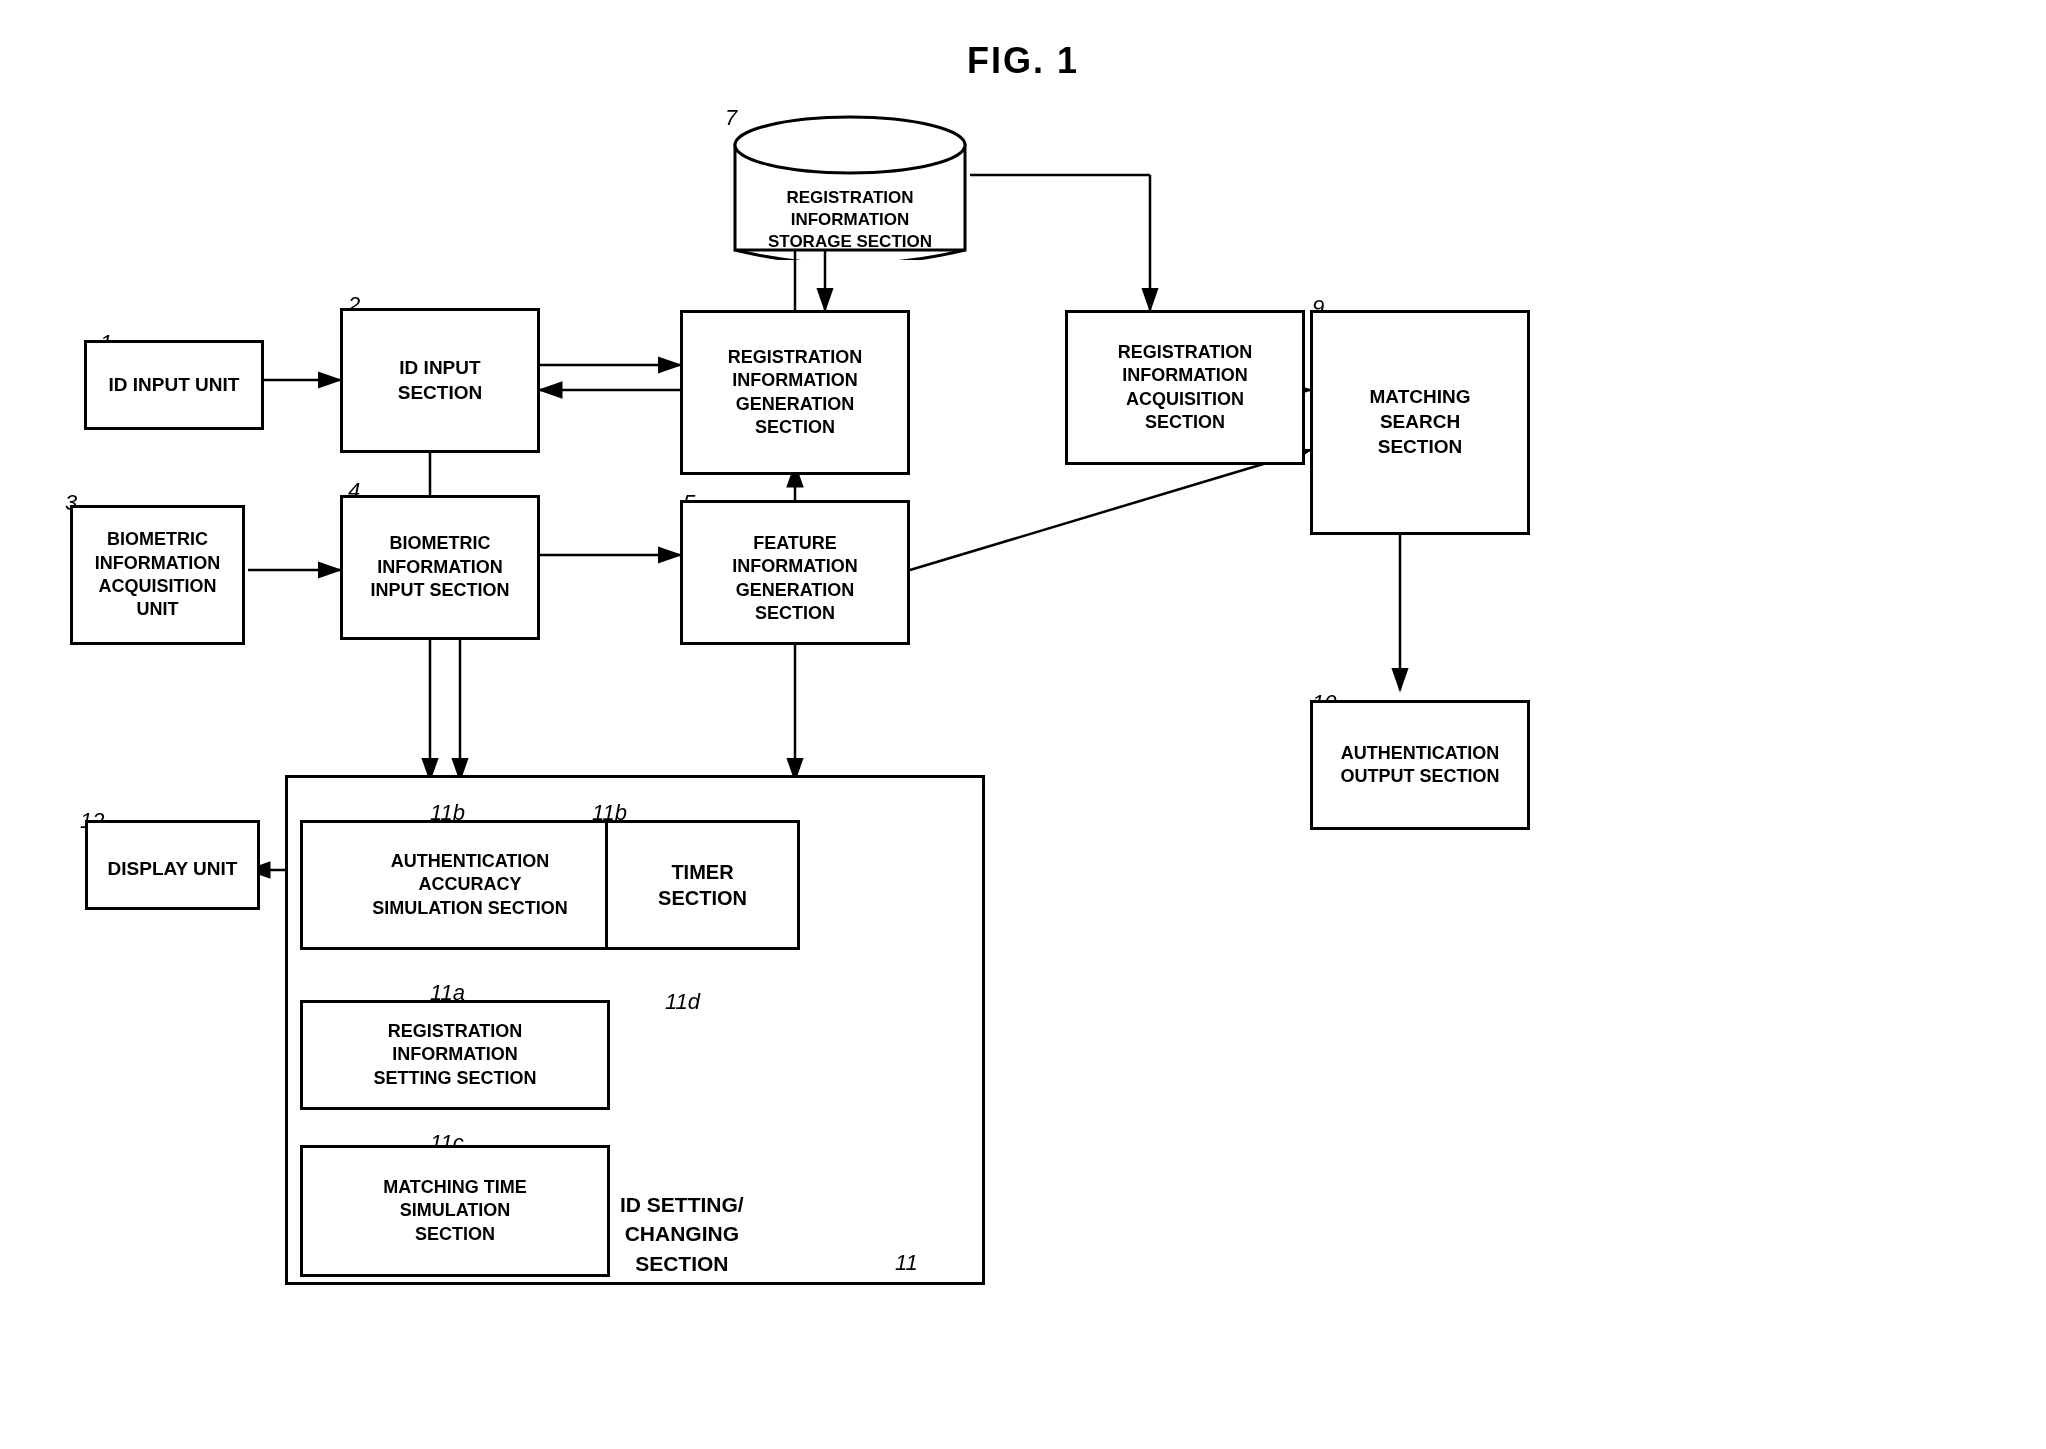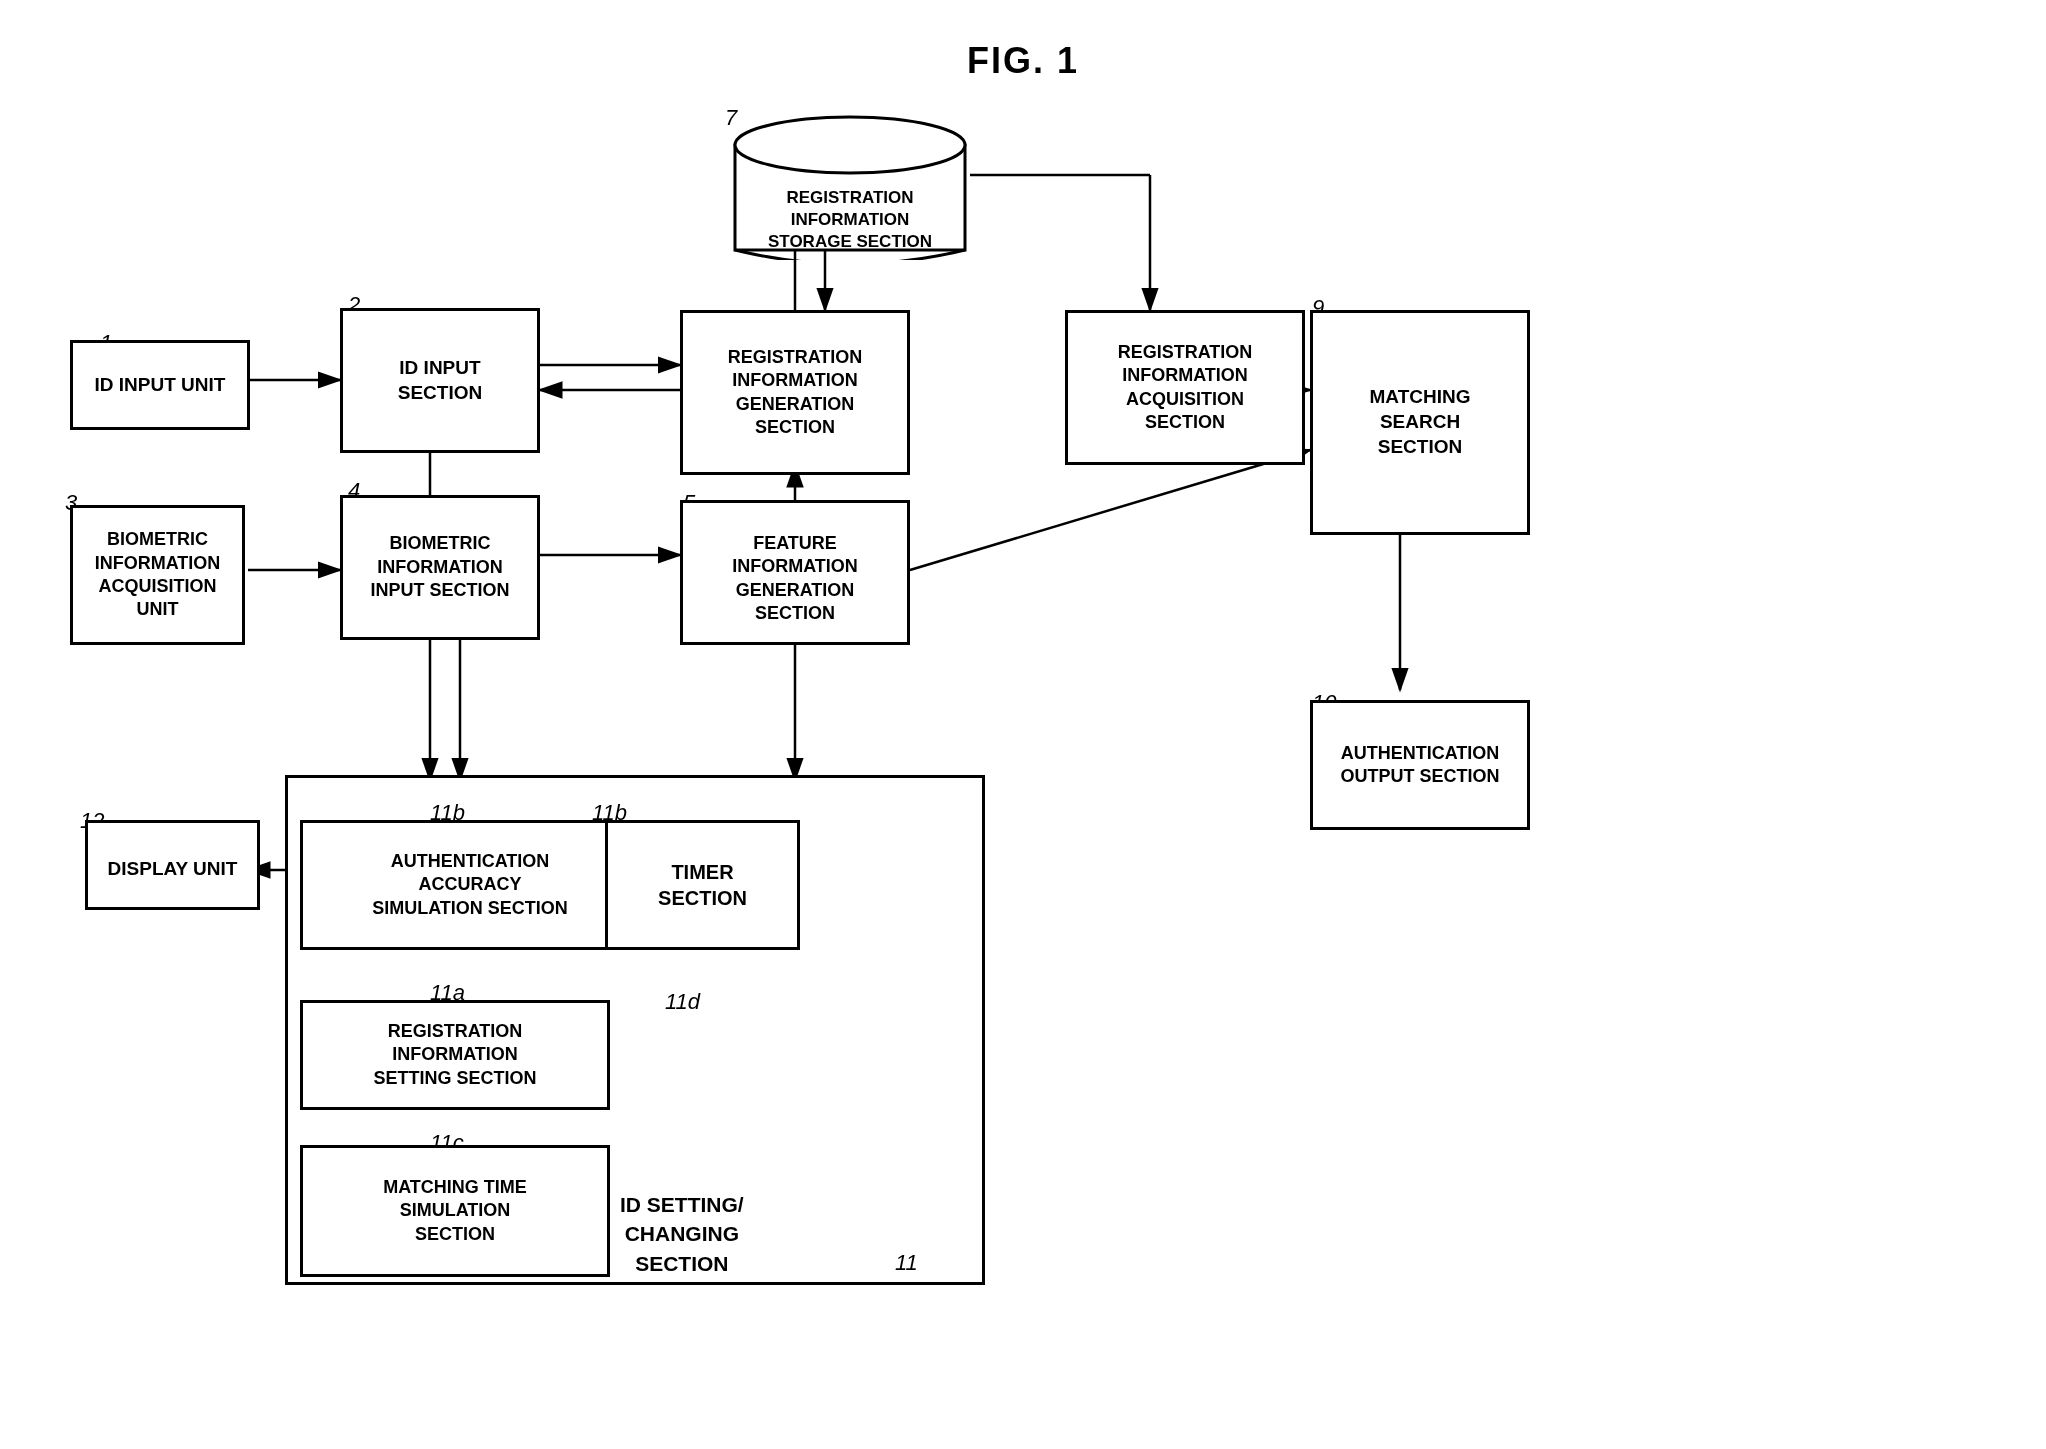--- a/index.html
+++ b/index.html
@@ -139,21 +139,21 @@
 
     <line x1="470" y1="1100" x2="470" y2="1135" stroke="#000" stroke-width="2.5" marker-end="url(#arrowhead)"></line>
     <line x1="500" y1="1135" x2="500" y2="1100" stroke="#000" stroke-width="2.5" marker-end="url(#arrowhead)"></line>
 
     <line x1="700" y1="970" x2="620" y2="1050" stroke="#000" stroke-width="2.5" marker-end="url(#arrowhead)"></line>
 
   </svg>
 
   <div class="label-tag" style="left:100px; top:330px;">1</div>
 
-  <div class="box" style="left:70px; top:340px; width:180px; height:90px; font-size:19px;">
+  <div class="box" style="left:84px; top:340px; width:180px; height:90px; font-size:19px;">
     <span>ID INPUT UNIT</span>
   </div>
 
   <div class="label-tag" style="left:348px; top:292px;">2</div>
 
   <div class="box" style="left:340px; top:308px; width:200px; height:145px; font-size:19px;">
     <span style="white-space:pre-line;">ID INPUT
 SECTION</span>
   </div>
 

